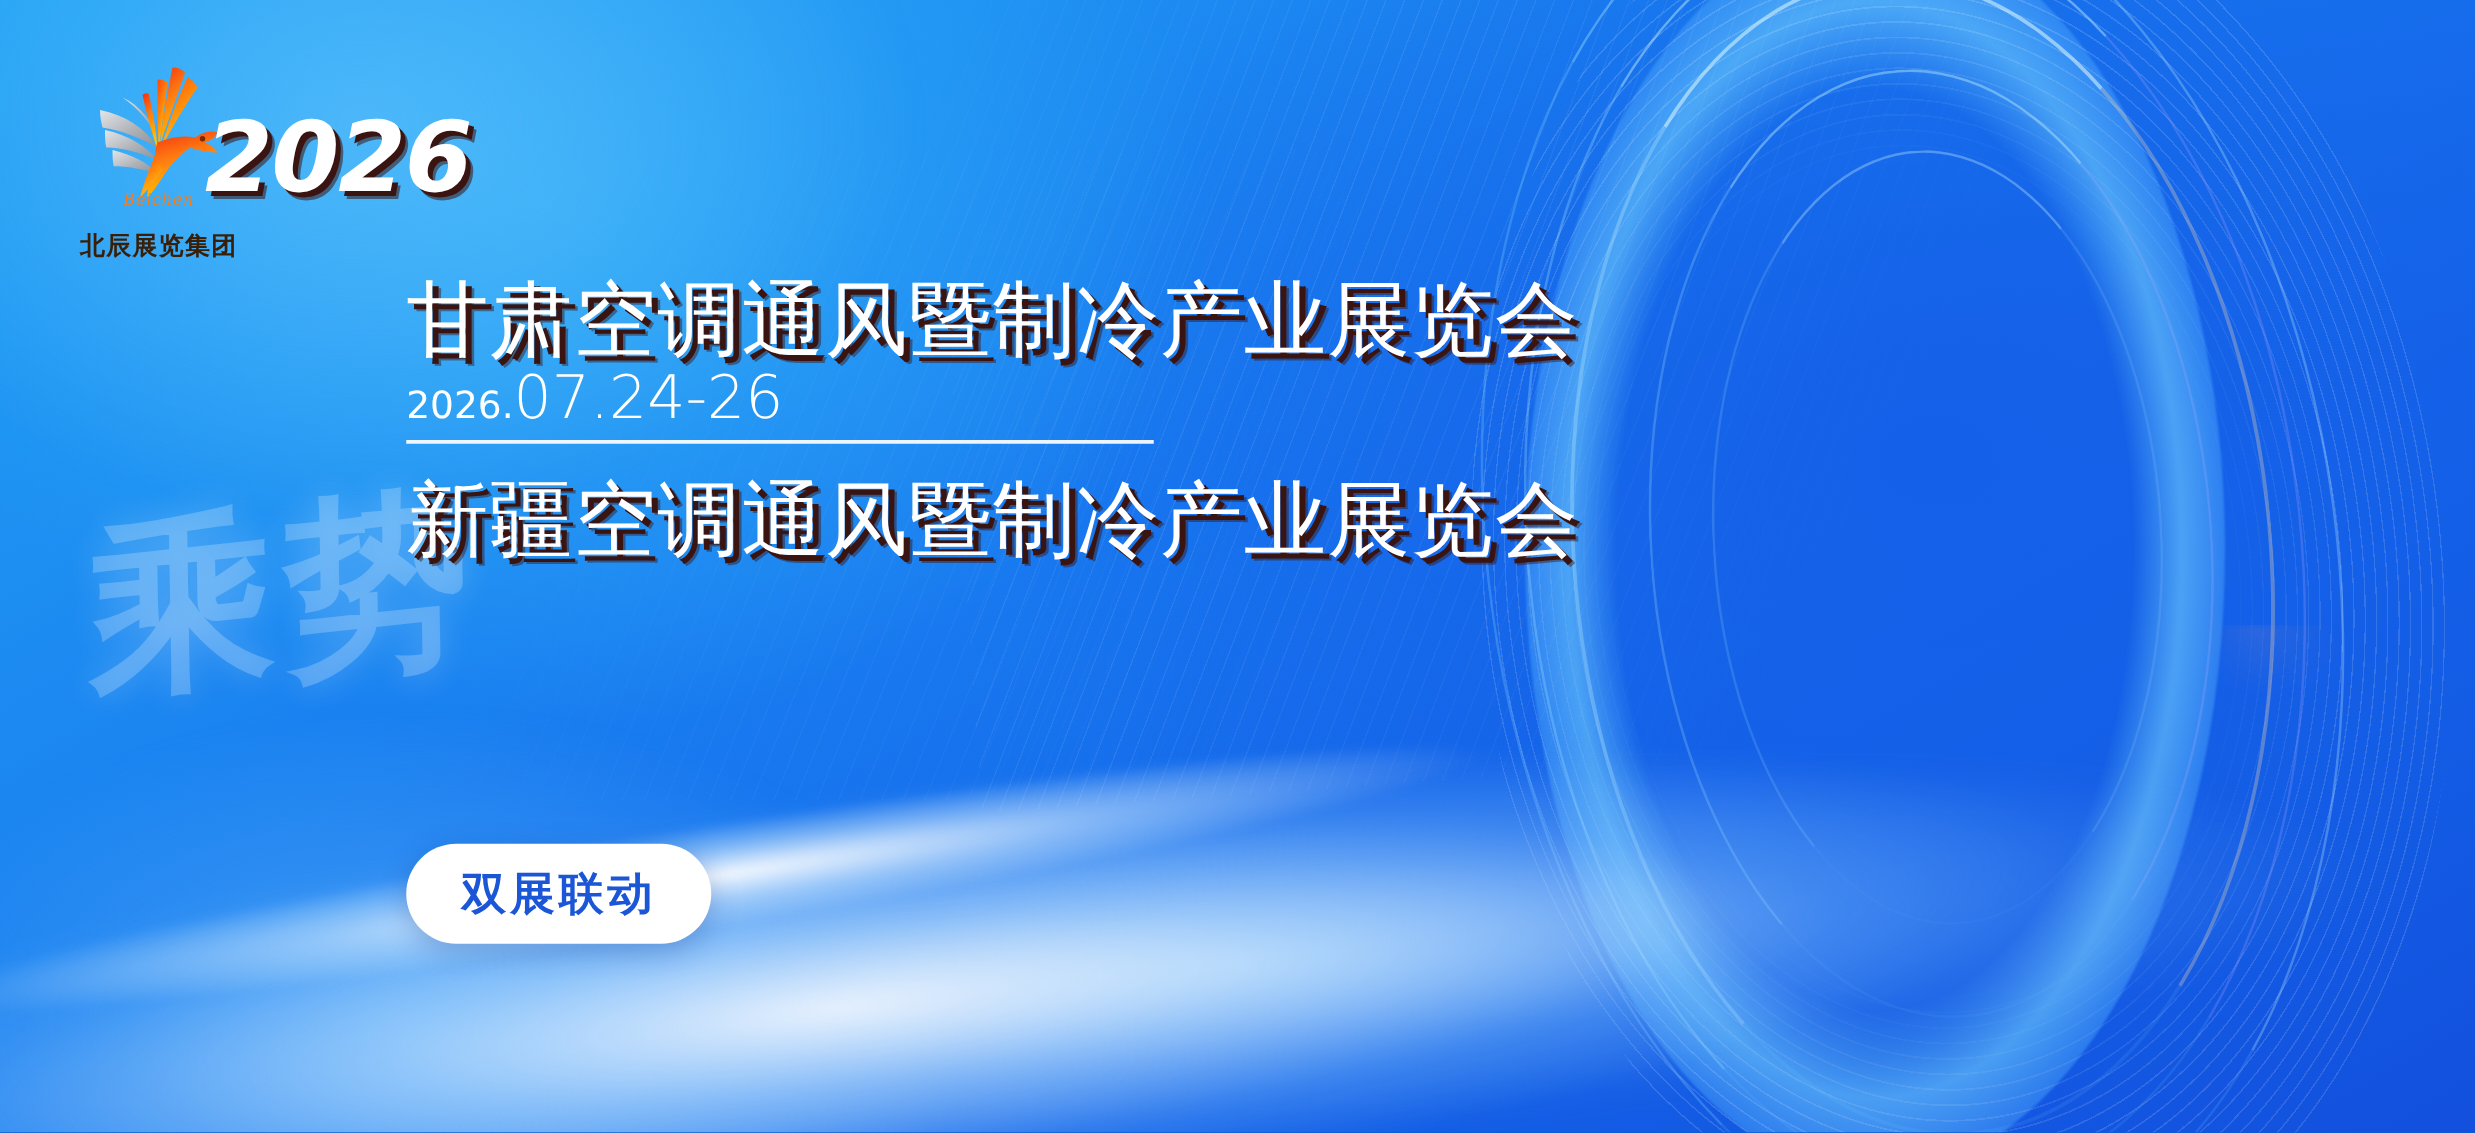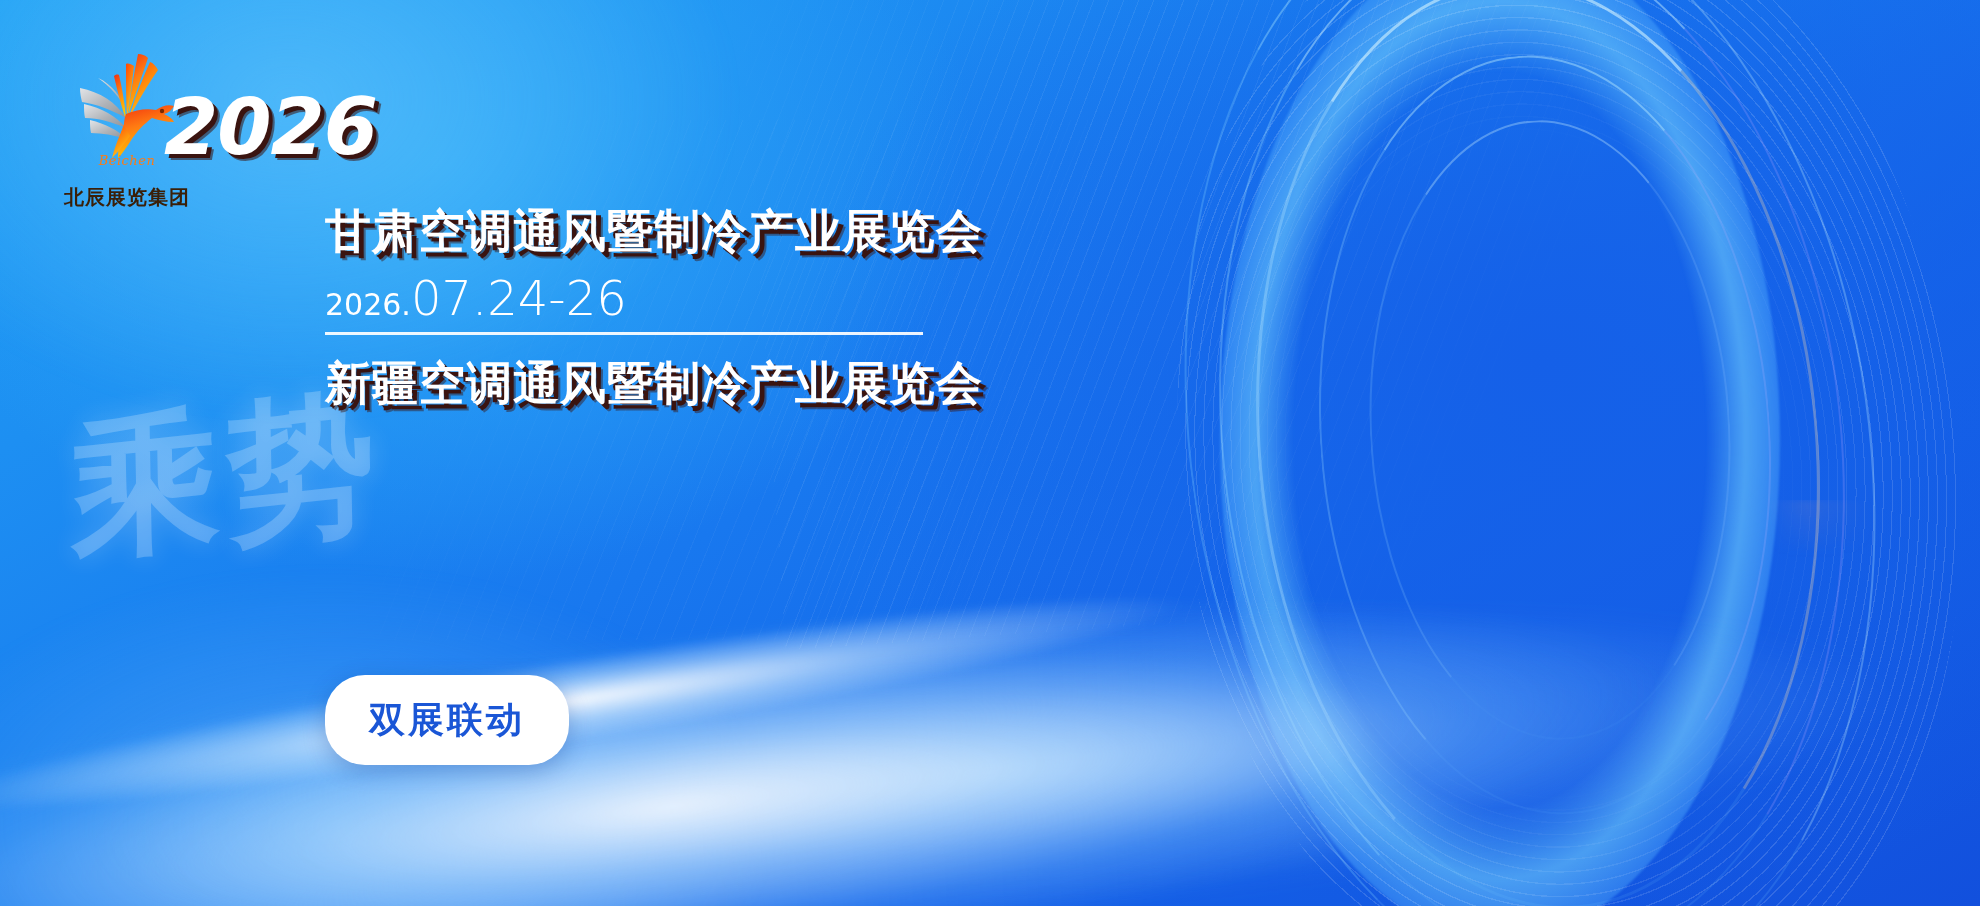--- a/index.html
+++ b/index.html
@@ -231,32 +231,33 @@
   }
 
   
   .content{
     position:absolute;
     left:325px; top:205px;
     width:1150px;
   }
   .show{margin-bottom:22px;}
   .show-title{
-    font-size:46px;
-    font-weight:700;
+    font-size:66px;
+    font-weight:400;
     color:#ffffff;
     line-height:1.16;
     letter-spacing:1px;
     white-space:nowrap;
     text-shadow:
        5px 5px 0 #3a1410,
        7px 7px 0 rgba(58,20,16,.45);
+    margin-top: 12px;
   }
   .show-meta{
-    margin-top:16px;
+    margin-top:0;
     display:flex;
     align-items:flex-start;
     gap:4px;
     padding-bottom:10px;
     border-bottom:3px solid rgba(255,255,255,0.92);
     width:fit-content;
     min-width:598px;
   }
   .meta-date{
     color:#ffffff;
@@ -276,21 +277,21 @@
     text-shadow:2px 2px 0 rgba(30,90,190,.55);
   }
 
   
   .badge{
     position:absolute;
     left:325px; top:675px;
     display:inline-flex;
     align-items:center;
     justify-content:center;
-    height:90px;
+    height:80px;
     padding:0 44px;
     border-radius:40px;
     background:#ffffff;
     color:#1a56d6;
     font-size:36px;
     font-weight:800;
     letter-spacing:3px;
     box-shadow:0 6px 22px rgba(10,50,140,.28);
     white-space:nowrap;
   }

